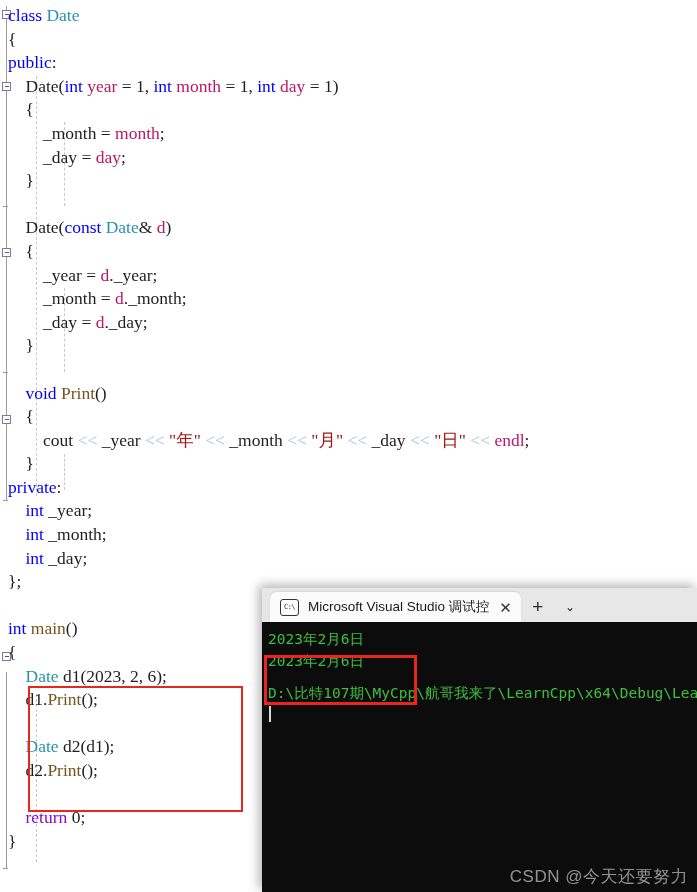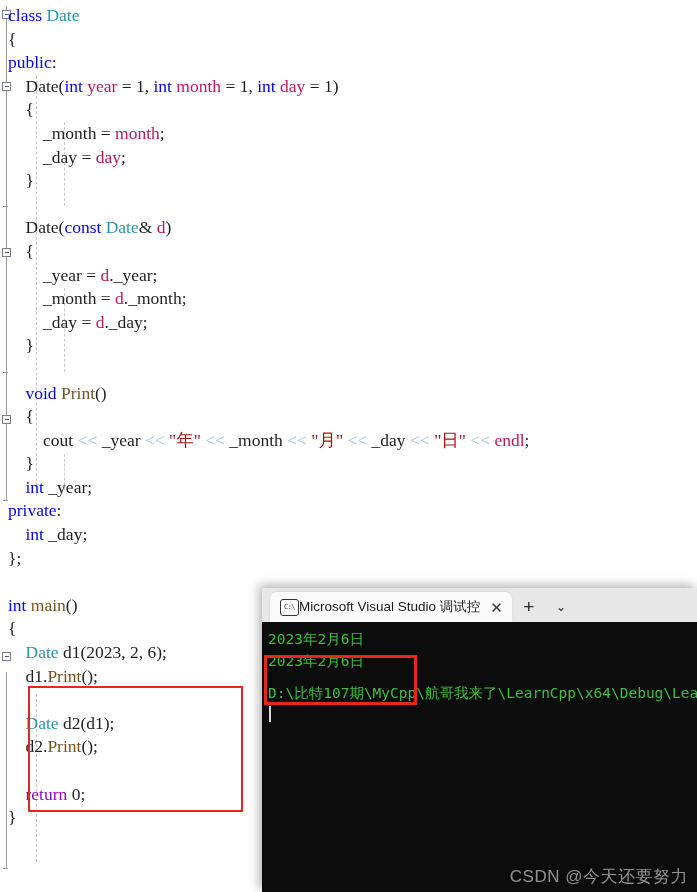--- a/index.html
+++ b/index.html
@@ -132,20 +132,21 @@
     align-items: center;
     justify-content: center;
     flex: 0 0 auto;
     letter-spacing: -0.5px;
     background: #fff;
   }
   .tab-title {
     font-family: "Liberation Sans", sans-serif;
     font-size: 13.5px;
     color: #1a1a1a;
+    margin-left: 9px;
     white-space: nowrap;
     overflow: hidden;
     flex: 1 1 auto;
     text-align: right;
   }
   .tab-close {
     font-family: "Liberation Sans", sans-serif;
     font-size: 15px;
     color: #333;
     margin-left: 7px;
@@ -251,22 +252,23 @@
       <div class="ln"><span>    </span><span class="op">{</span></div>
       <div class="ln"><span>        </span><span class="mem">_year </span><span class="op">= </span><span class="var">d</span><span class="op">.</span><span class="mem">_year</span><span class="op">;</span></div>
       <div class="ln"><span>        </span><span class="mem">_month </span><span class="op">= </span><span class="var">d</span><span class="op">.</span><span class="mem">_month</span><span class="op">;</span></div>
       <div class="ln"><span>        </span><span class="mem">_day </span><span class="op">= </span><span class="var">d</span><span class="op">.</span><span class="mem">_day</span><span class="op">;</span></div>
       <div class="ln"><span>    </span><span class="op">}</span></div>
       <div class="ln">&nbsp;</div>
       <div class="ln"><span>    </span><span class="kw">void</span><span class="op"> </span><span class="fn">Print</span><span class="op">()</span></div>
       <div class="ln"><span>    </span><span class="op">{</span></div>
       <div class="ln"><span>        </span><span class="idf">cout </span><span class="shift">&lt;&lt; </span><span class="mem">_year </span><span class="shift">&lt;&lt; </span><span class="str">"年" </span><span class="shift">&lt;&lt; </span><span class="mem">_month </span><span class="shift">&lt;&lt; </span><span class="str">"月" </span><span class="shift">&lt;&lt; </span><span class="mem">_day </span><span class="shift">&lt;&lt; </span><span class="str">"日" </span><span class="shift">&lt;&lt; </span><span class="var">endl</span><span class="op">;</span></div>
       <div class="ln"><span>    </span><span class="op">}</span></div>
+      <div class="ln"><span class="kw">private</span><span class="op">:</span></div>
       <div class="ln"><span>    </span><span class="kw">int</span><span class="op"> </span><span class="mem">_year</span><span class="op">;</span></div>
-      <div class="ln"><span class="kw">private</span><span class="op">:</span></div>
+      <div class="ln"><span>    </span><span class="kw">int</span><span class="op"> </span><span class="mem">_month</span><span class="op">;</span></div>
       <div class="ln"><span>    </span><span class="kw">int</span><span class="op"> </span><span class="mem">_day</span><span class="op">;</span></div>
       <div class="ln"><span class="op">};</span></div>
       <div class="ln">&nbsp;</div>
       <div class="ln"><span class="kw">int</span><span class="op"> </span><span class="fn">main</span><span class="op">()</span></div>
       <div class="ln"><span class="op">{</span></div>
       <div class="ln"><span>    </span><span class="typ">Date</span><span class="idf"> d1</span><span class="op">(</span><span class="num">2023</span><span class="op">, </span><span class="num">2</span><span class="op">, </span><span class="num">6</span><span class="op">);</span></div>
       <div class="ln"><span>    </span><span class="idf">d1</span><span class="op">.</span><span class="fn">Print</span><span class="op">();</span></div>
       <div class="ln">&nbsp;</div>
       <div class="ln"><span>    </span><span class="typ">Date</span><span class="idf"> d2</span><span class="op">(</span><span class="idf">d1</span><span class="op">);</span></div>
       <div class="ln"><span>    </span><span class="idf">d2</span><span class="op">.</span><span class="fn">Print</span><span class="op">();</span></div>

